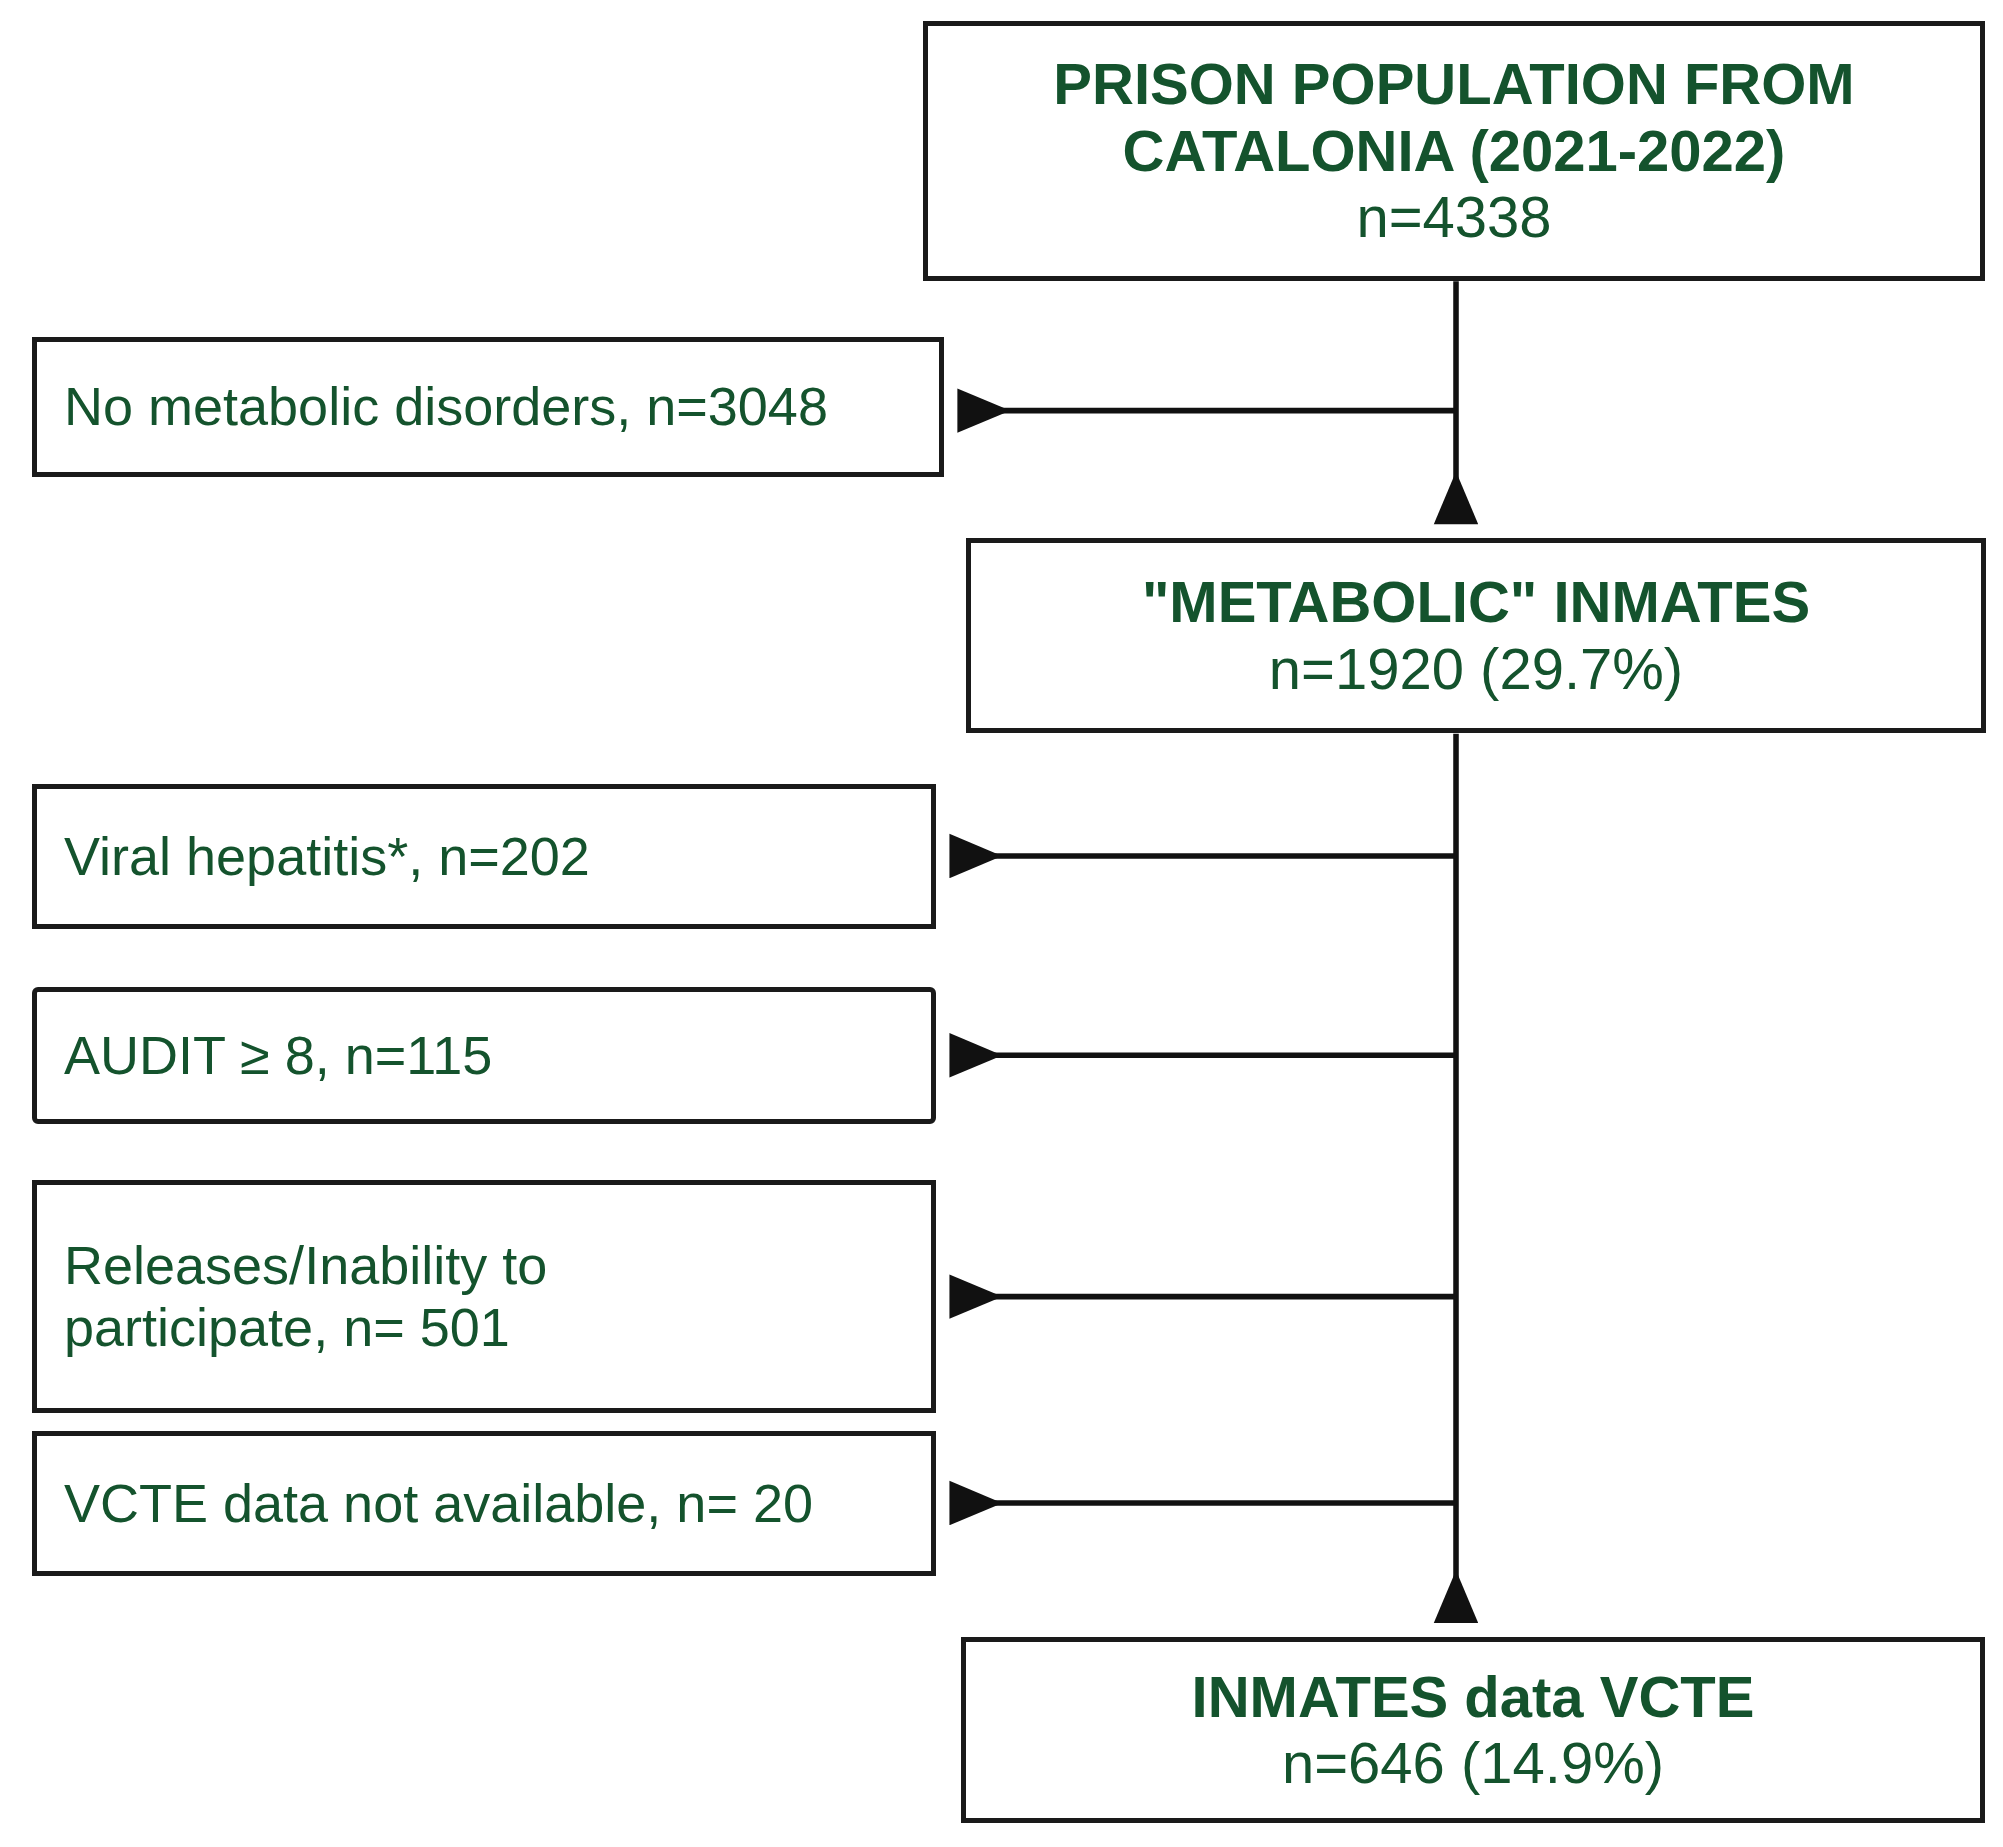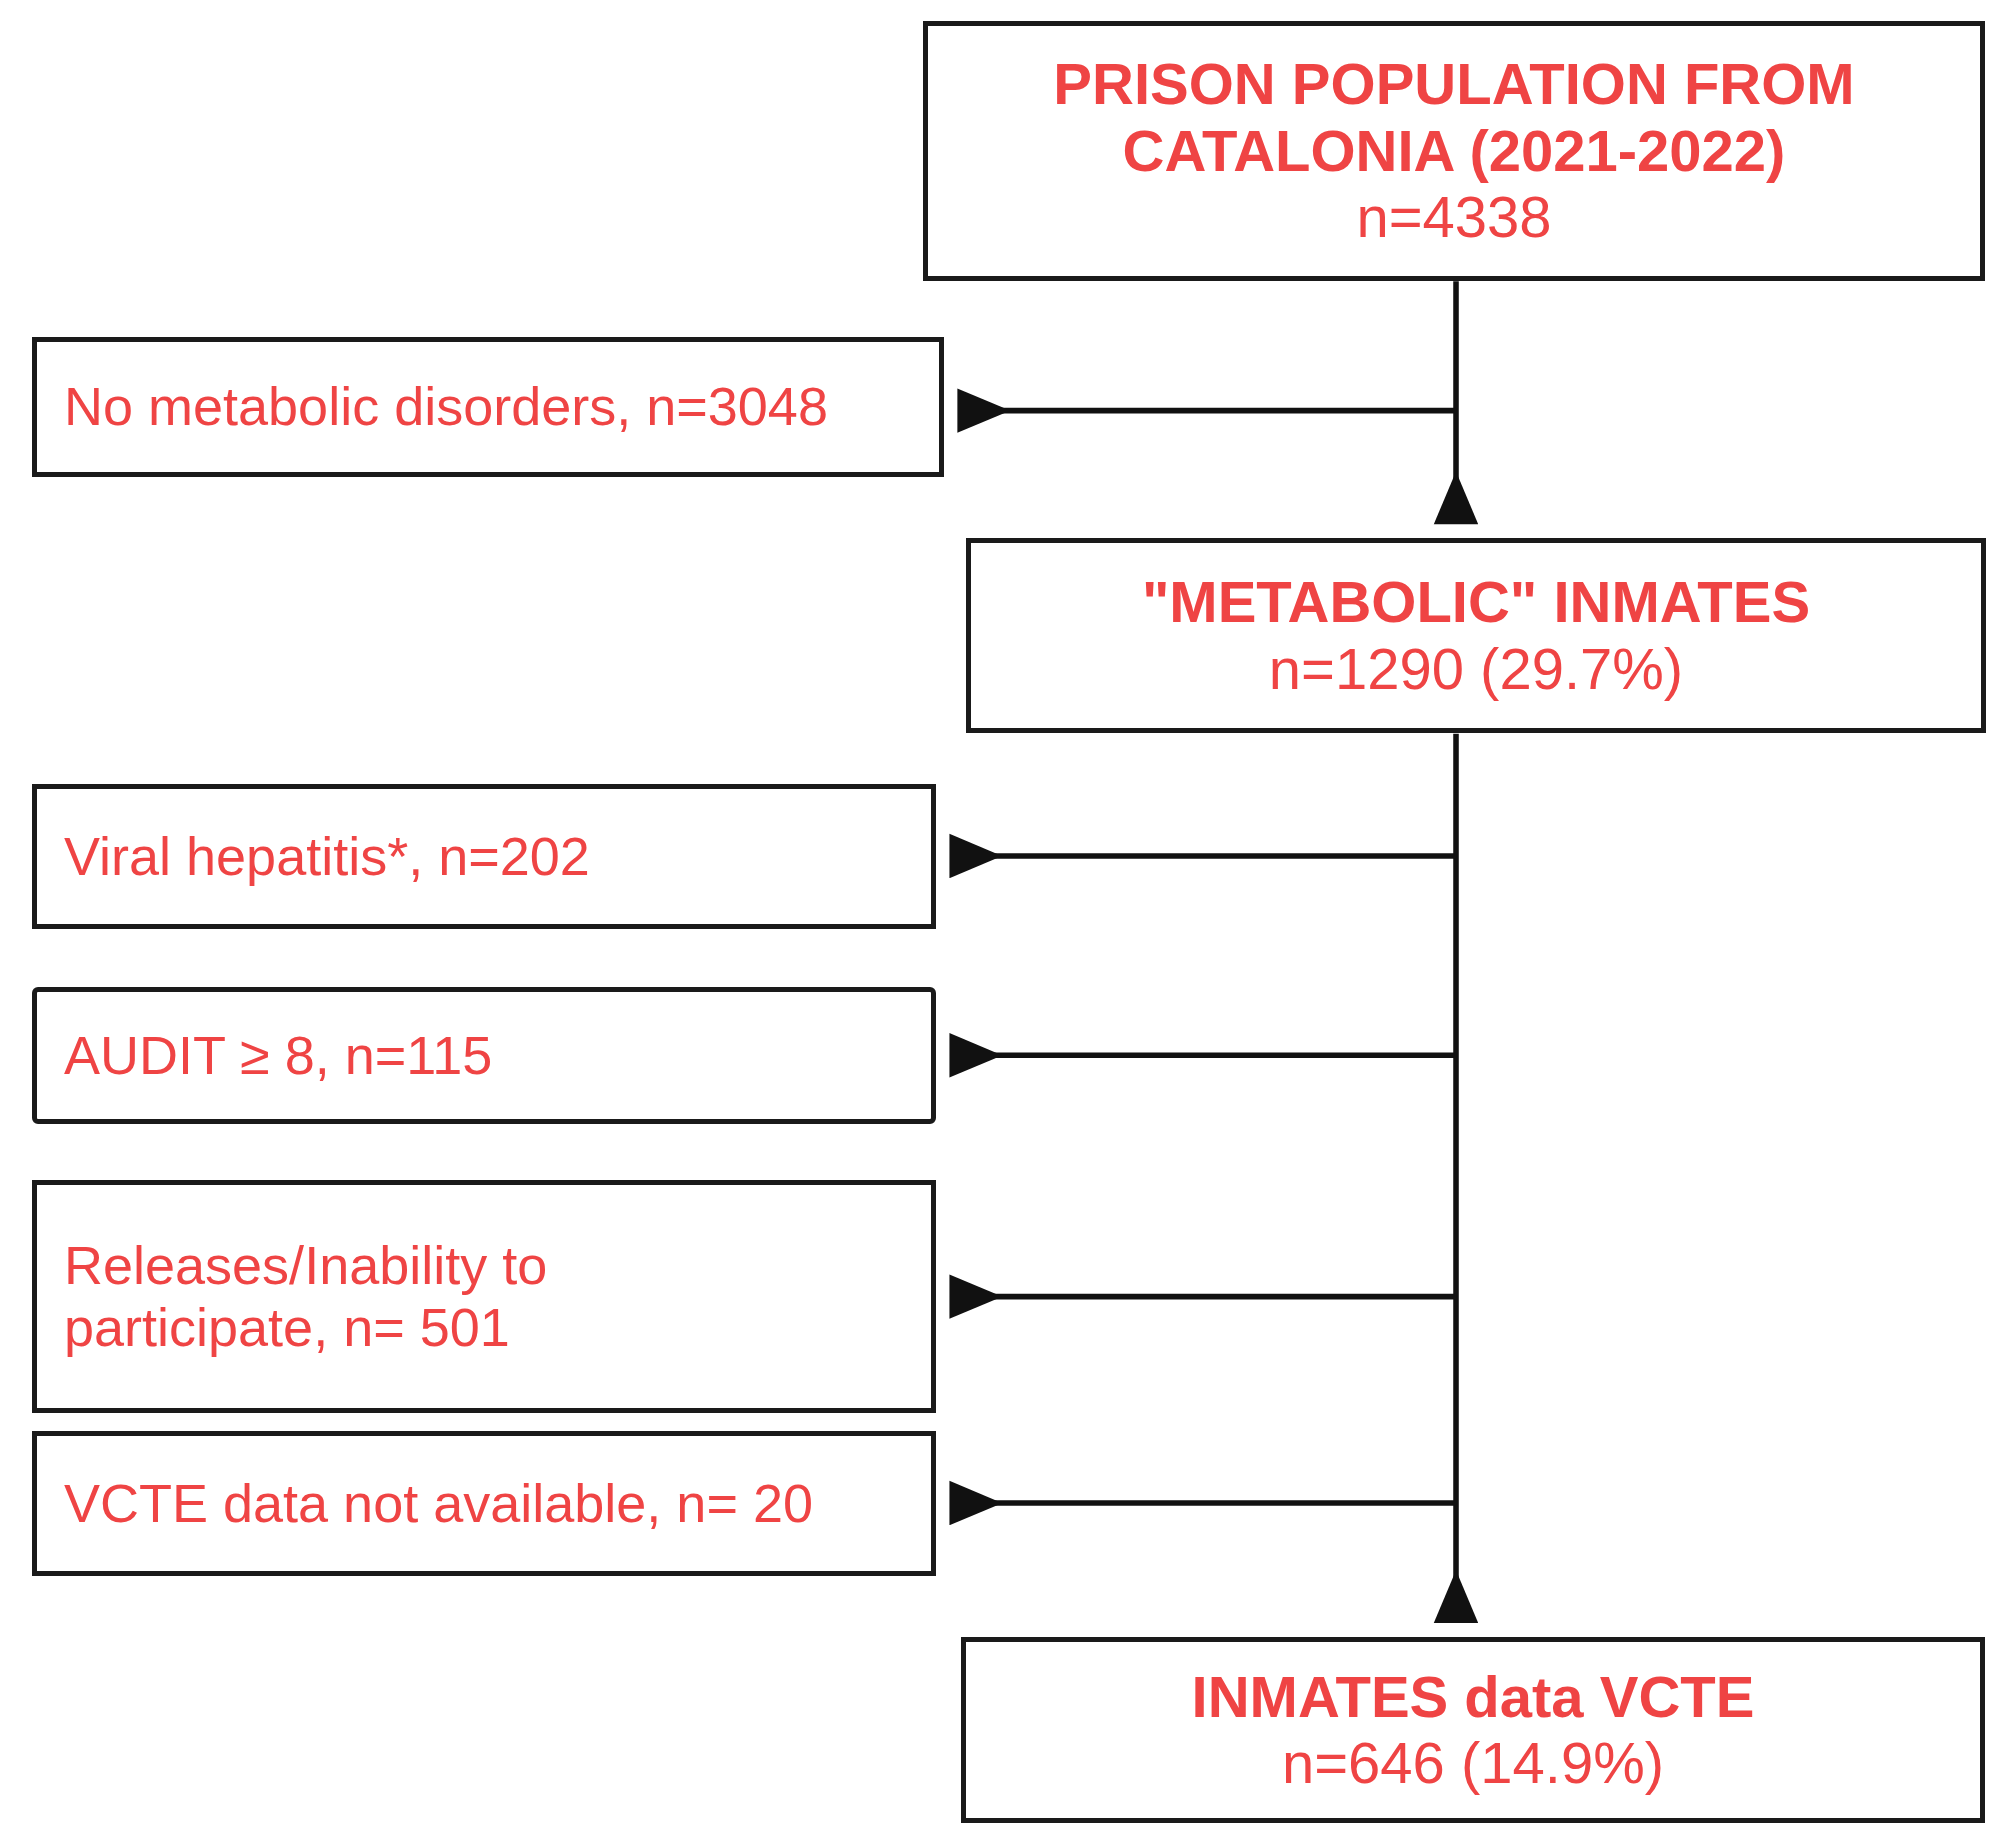--- a/index.html
+++ b/index.html
@@ -36,21 +36,21 @@
     align-items: center;
     text-align: center;
   }
   .node.exclusion {
     align-items: flex-start;
     text-align: left;
     padding-left: 27px;
     padding-right: 14.3px;
   }
   .line {
-    color: #ef4444;
+    color: #14532d;
     line-height: 1.14;
     white-space: pre;
   }
   .line.bold {
     font-weight: bold;
   }
 
   
   #node-population {
     left: 923px;  top: 20.6px;    width: 1062px; height: 260px;
@@ -127,21 +127,21 @@
     <div class="line bold">CATALONIA (2021-2022)</div>
     <div class="line">n=4338</div>
   </div>
 
   <div class="node exclusion" id="node-no-metabolic">
     <div class="line">No metabolic disorders, n=3048</div>
   </div>
 
   <div class="node primary" id="node-metabolic">
     <div class="line bold">"METABOLIC" INMATES</div>
-    <div class="line">n=1290 (29.7%)</div>
+    <div class="line">n=1920 (29.7%)</div>
   </div>
 
   <div class="node exclusion" id="node-hepatitis">
     <div class="line">Viral hepatitis*, n=202</div>
   </div>
 
   <div class="node exclusion" id="node-audit">
     <div class="line">AUDIT ≥ 8, n=115</div>
   </div>
 

